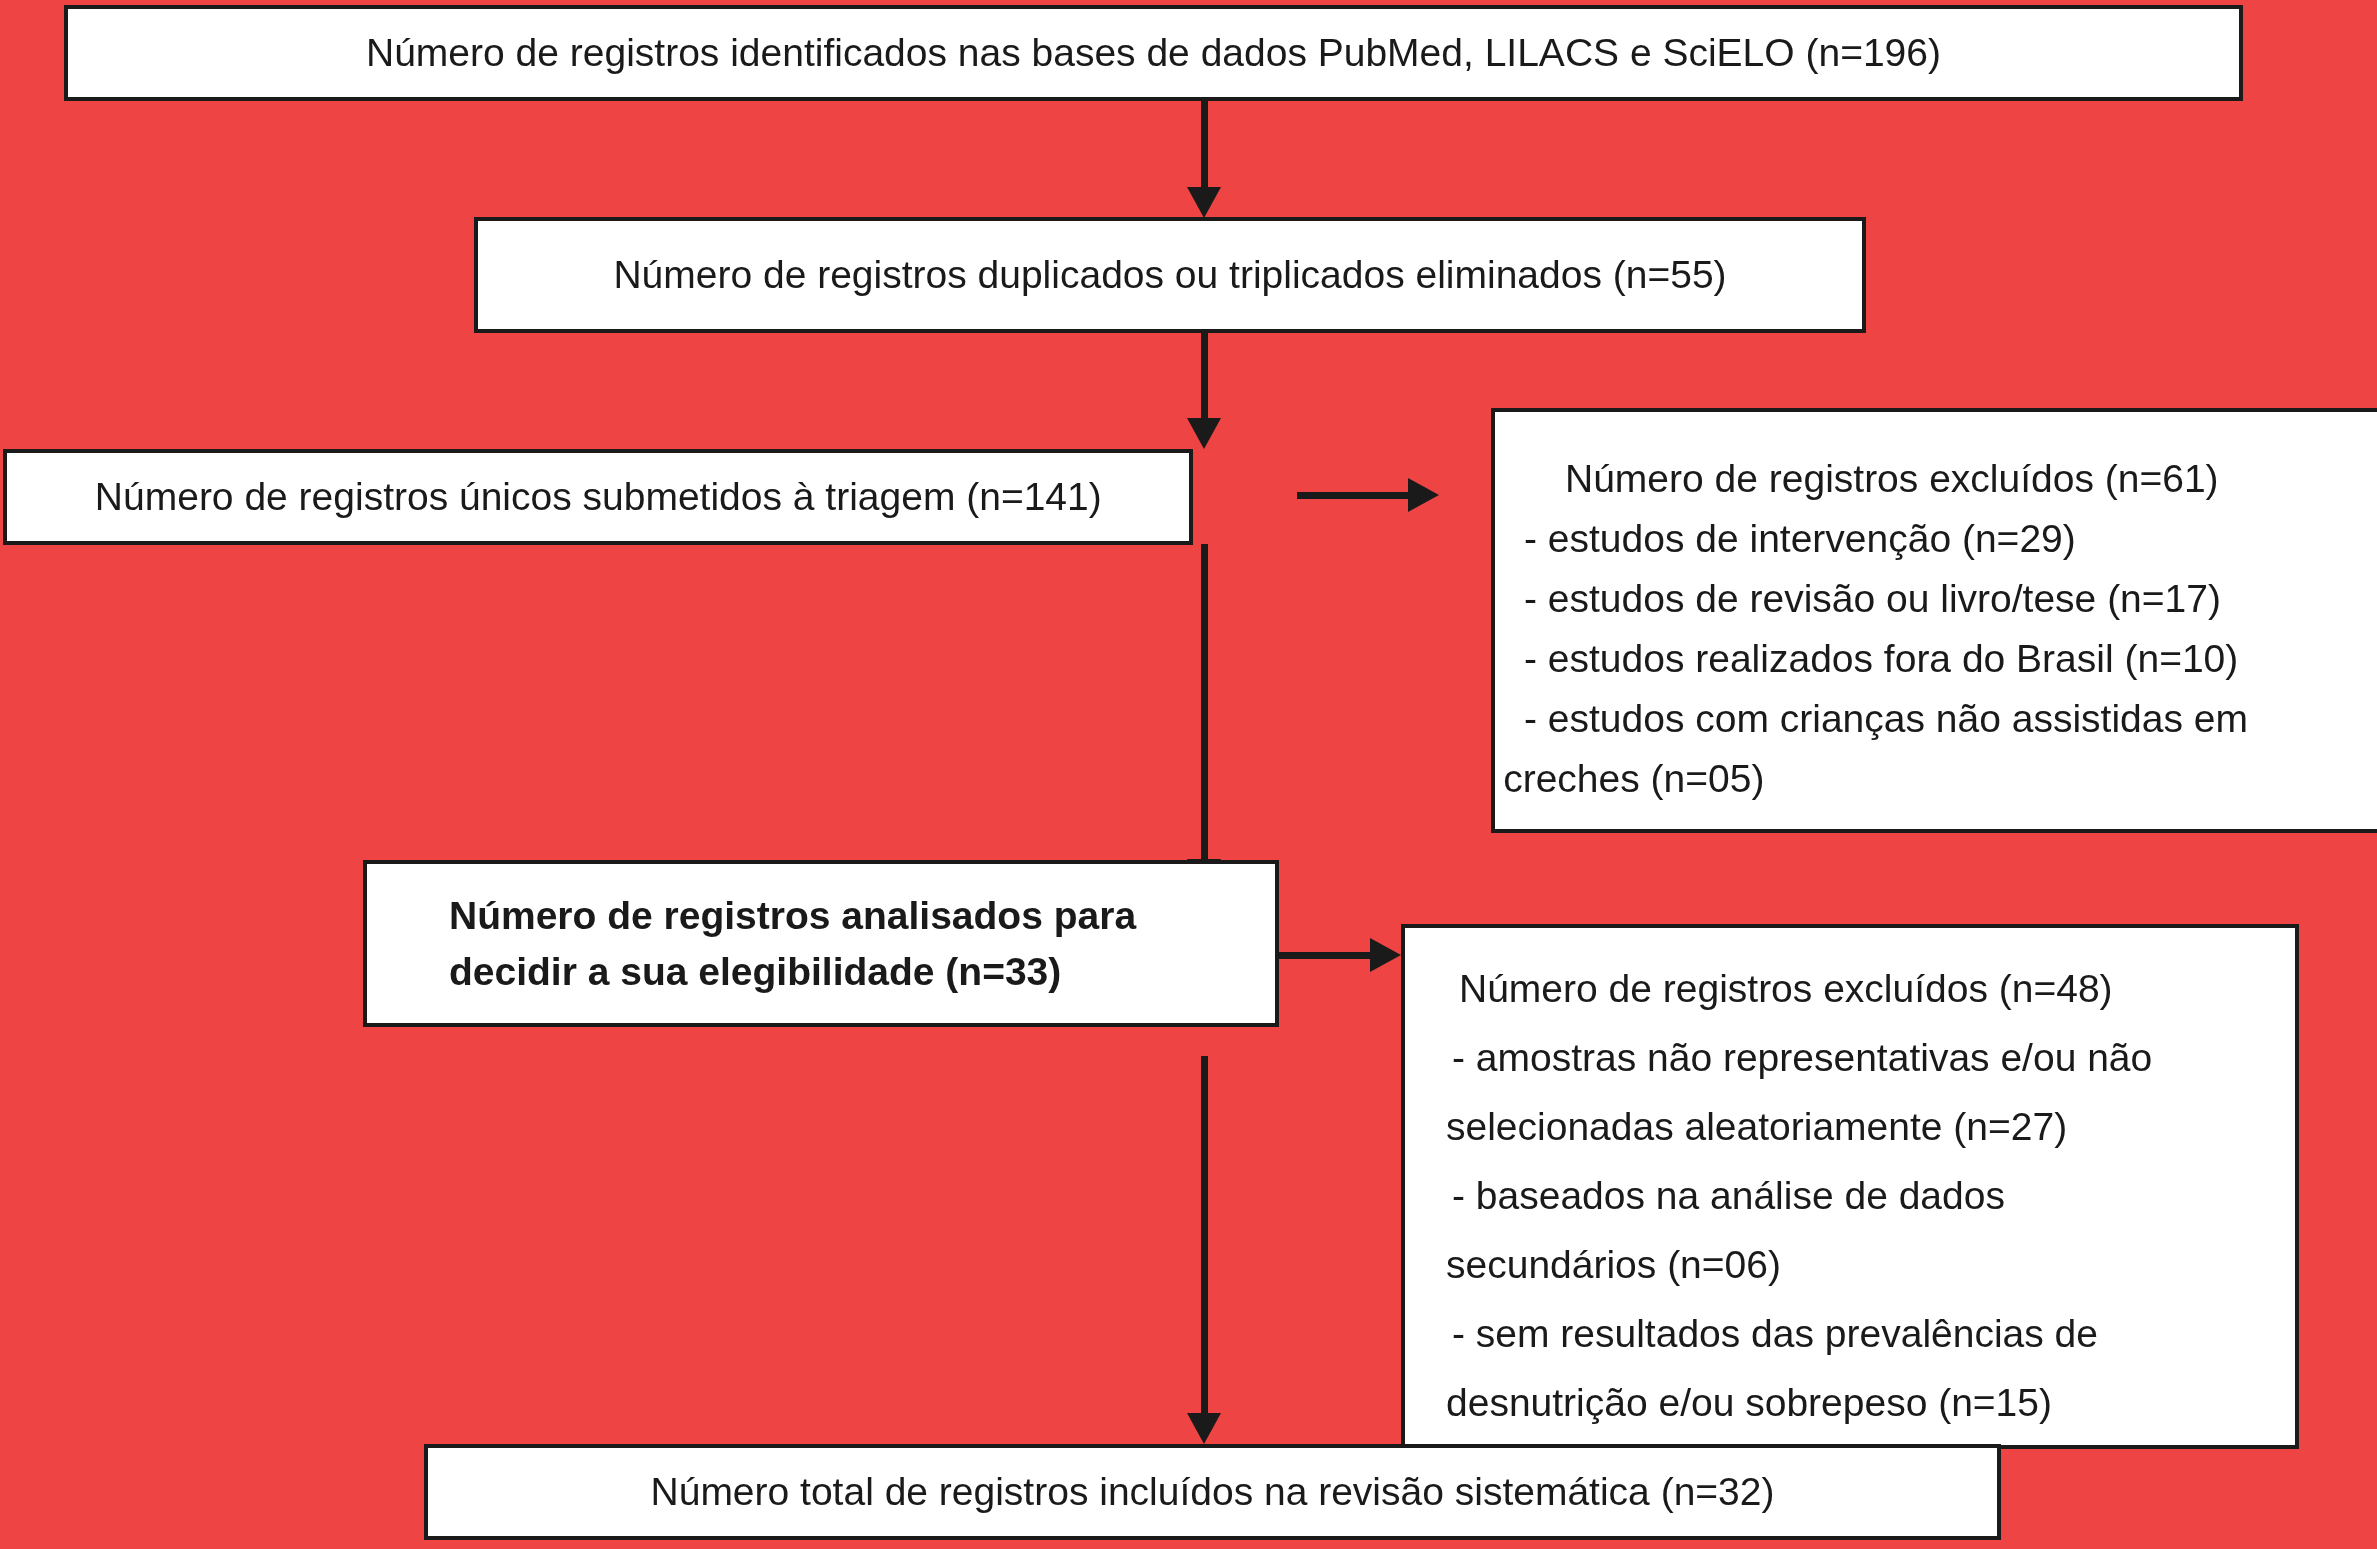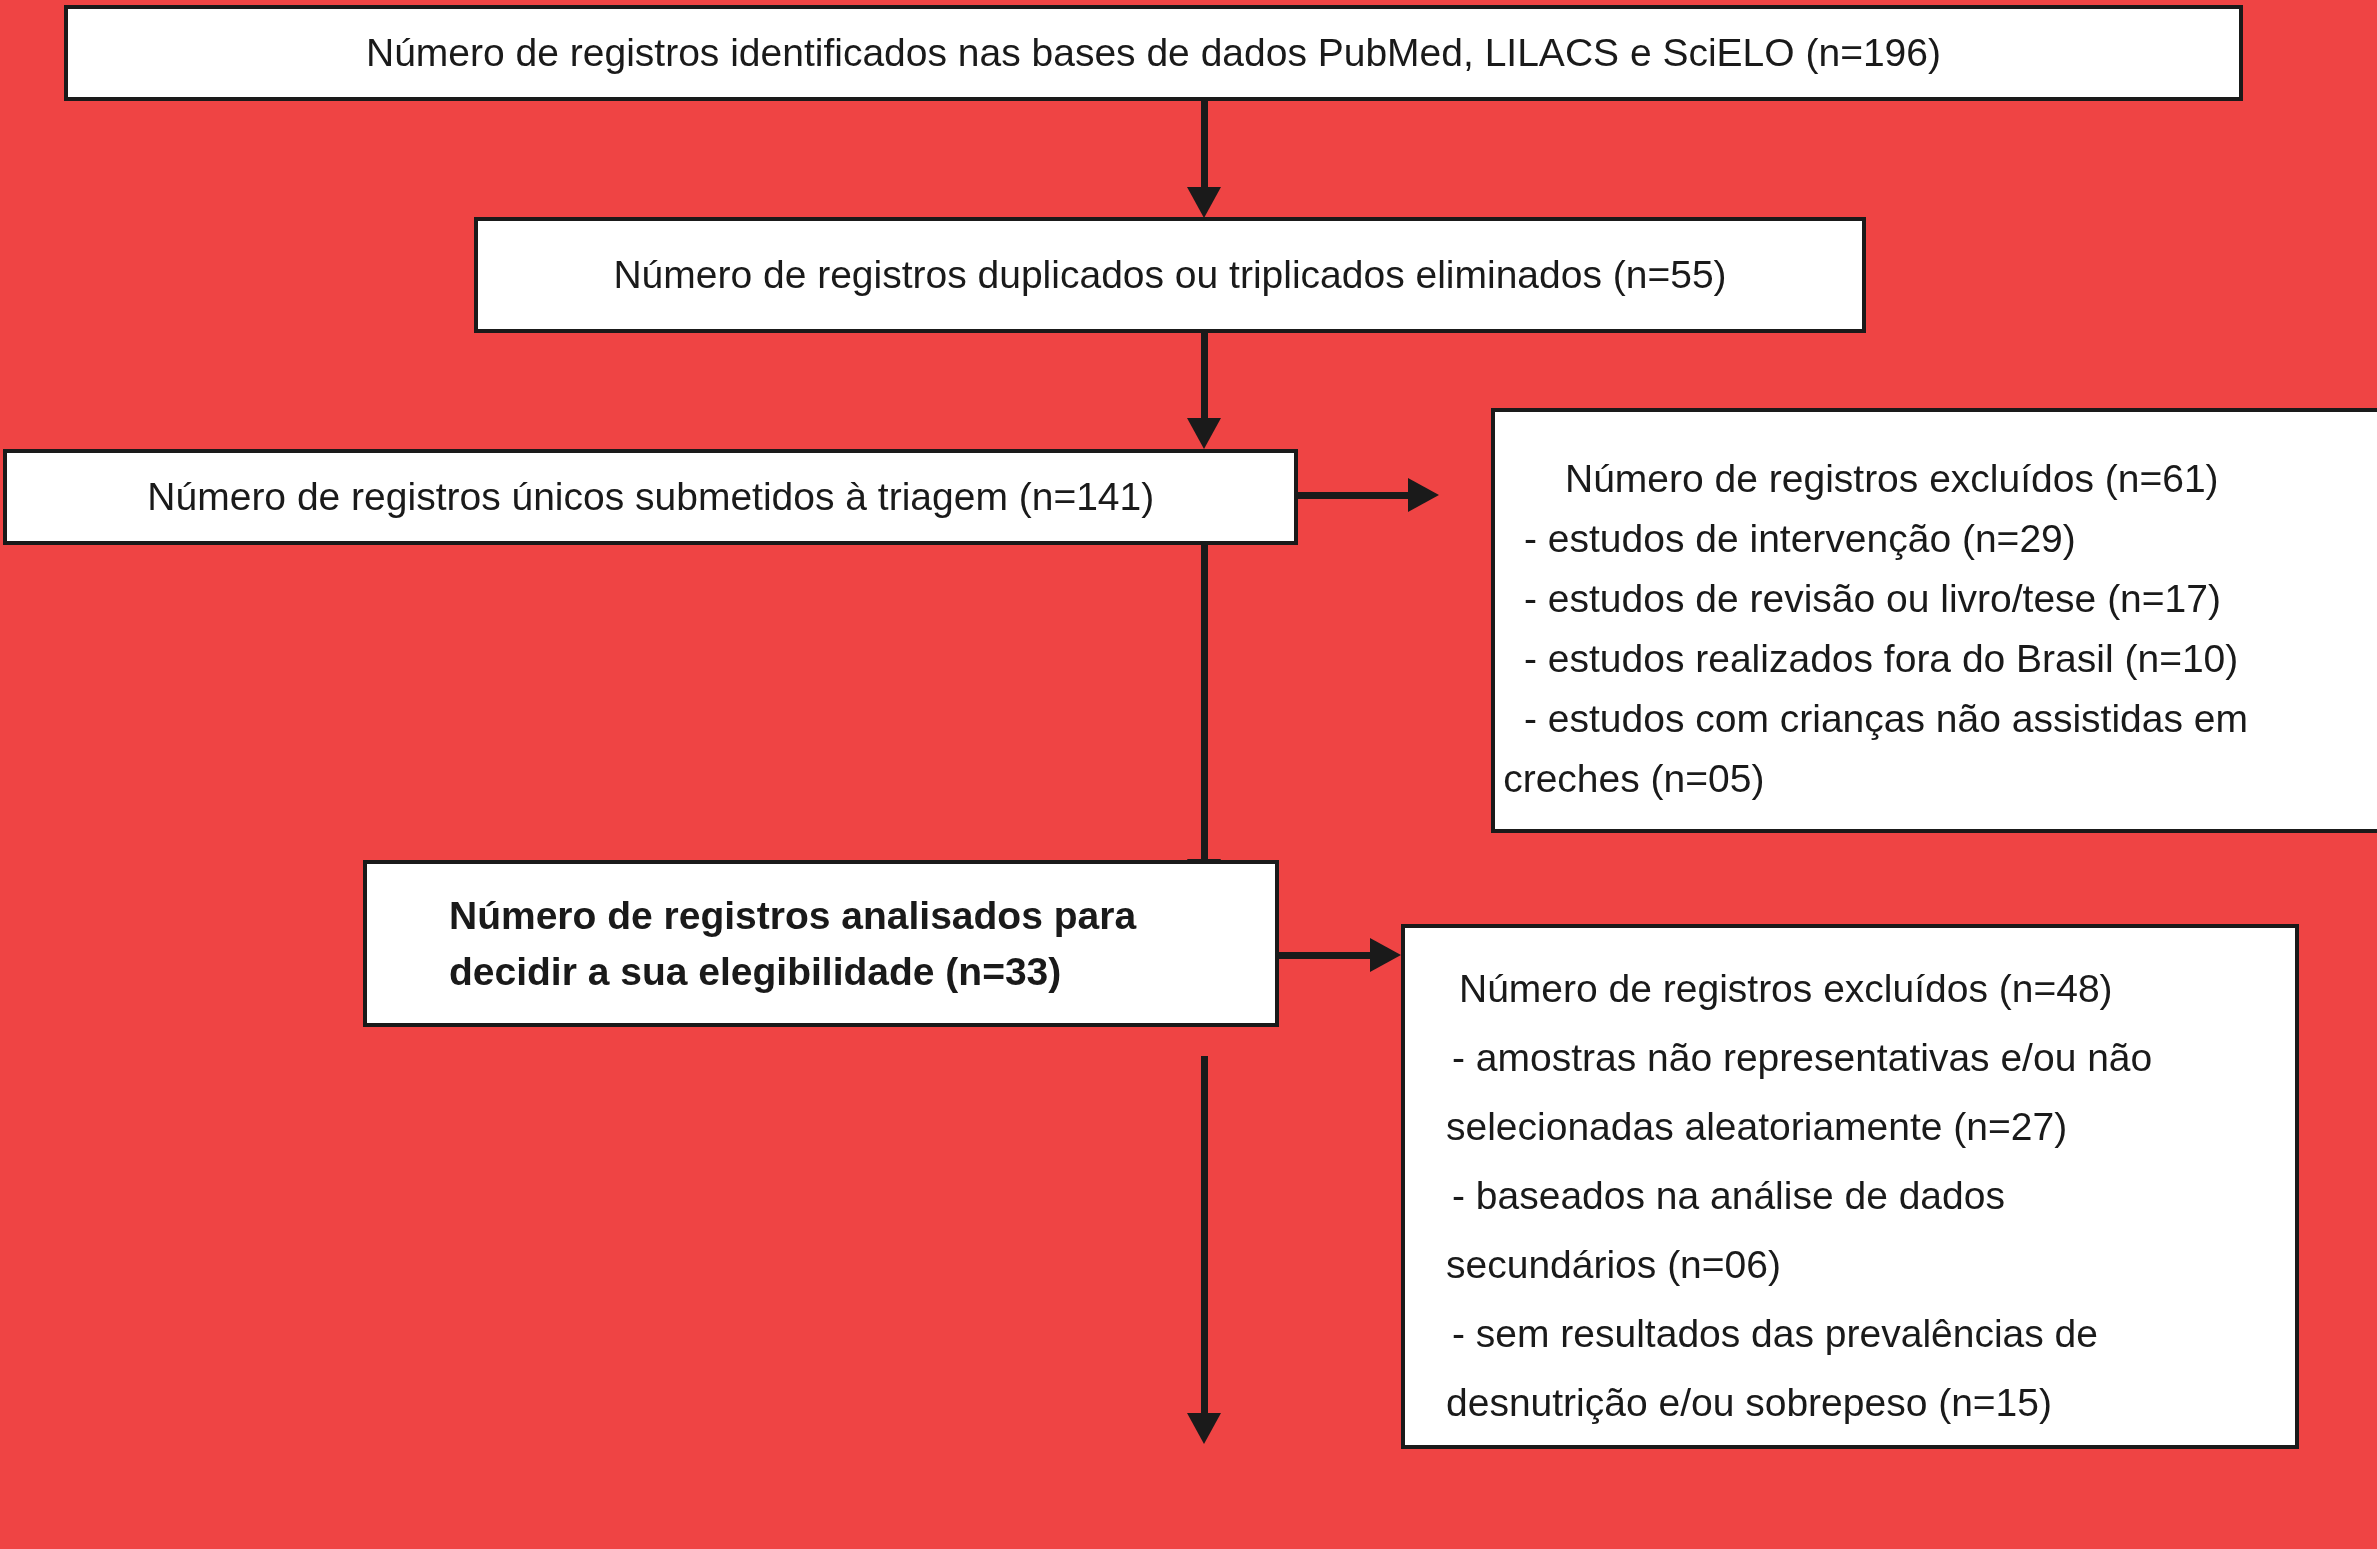--- a/index.html
+++ b/index.html
@@ -20,21 +20,21 @@
     line-height:1.3;
     color:#1a1a1a;
   }
   .box.center{
     display:flex;align-items:center;justify-content:center;
     text-align:center;padding:0 24.5px;
   }
   
   #box-identified   {left:64px;   top:4.9px;    width:2179px; height:96px;}
   #box-duplicates   {left:474px;  top:217px;  width:1392px; height:116px;align-items:center;}
-  #box-screened     {left:3.3px;    top:449px;  width:1295px; height:96px;}
+  #box-screened     {left:3.3px;    top:449px;  width:1190px; height:96px;}
   #box-excl1        {left:1491px; top:408px;  width:910px; height:425px; padding-top:37px;}
   #box-eligibility  {left:363px;  top:860px; width:916px; height:167px;
                      display:flex;flex-direction:column;justify-content:center;
                      padding-left:82px;line-height:56px;font-weight:bold;}
   #box-excl2        {left:1401px; top:924px; width:898px; height:525px; padding-top:26px;}
   #box-included     {left:424px;  top:1444px; width:1577px; height:96px;}
 
   
   #box-excl1 .ln{line-height:60px;white-space:nowrap;}
   #box-excl2 .ln{line-height:69px;white-space:nowrap;}
@@ -138,15 +138,18 @@
     <div class="ln ln-wrap">secundários (n=06)</div>
     <div class="ln ln-bullet">- sem resultados das prevalências de</div>
     <div class="ln ln-wrap">desnutrição e/ou sobrepeso (n=15)</div>
   </div>
 
   <div>
     <div class="vline" id="a4-line"></div>
     <div class="head-down" id="a4-head"></div>
   </div>
 
+  <div class="box center" id="box-included">
+    <span>Número total de registros incluídos na revisão sistemática (n=32)</span>
+  </div>
 
 </div>
 
 
 </body></html>

